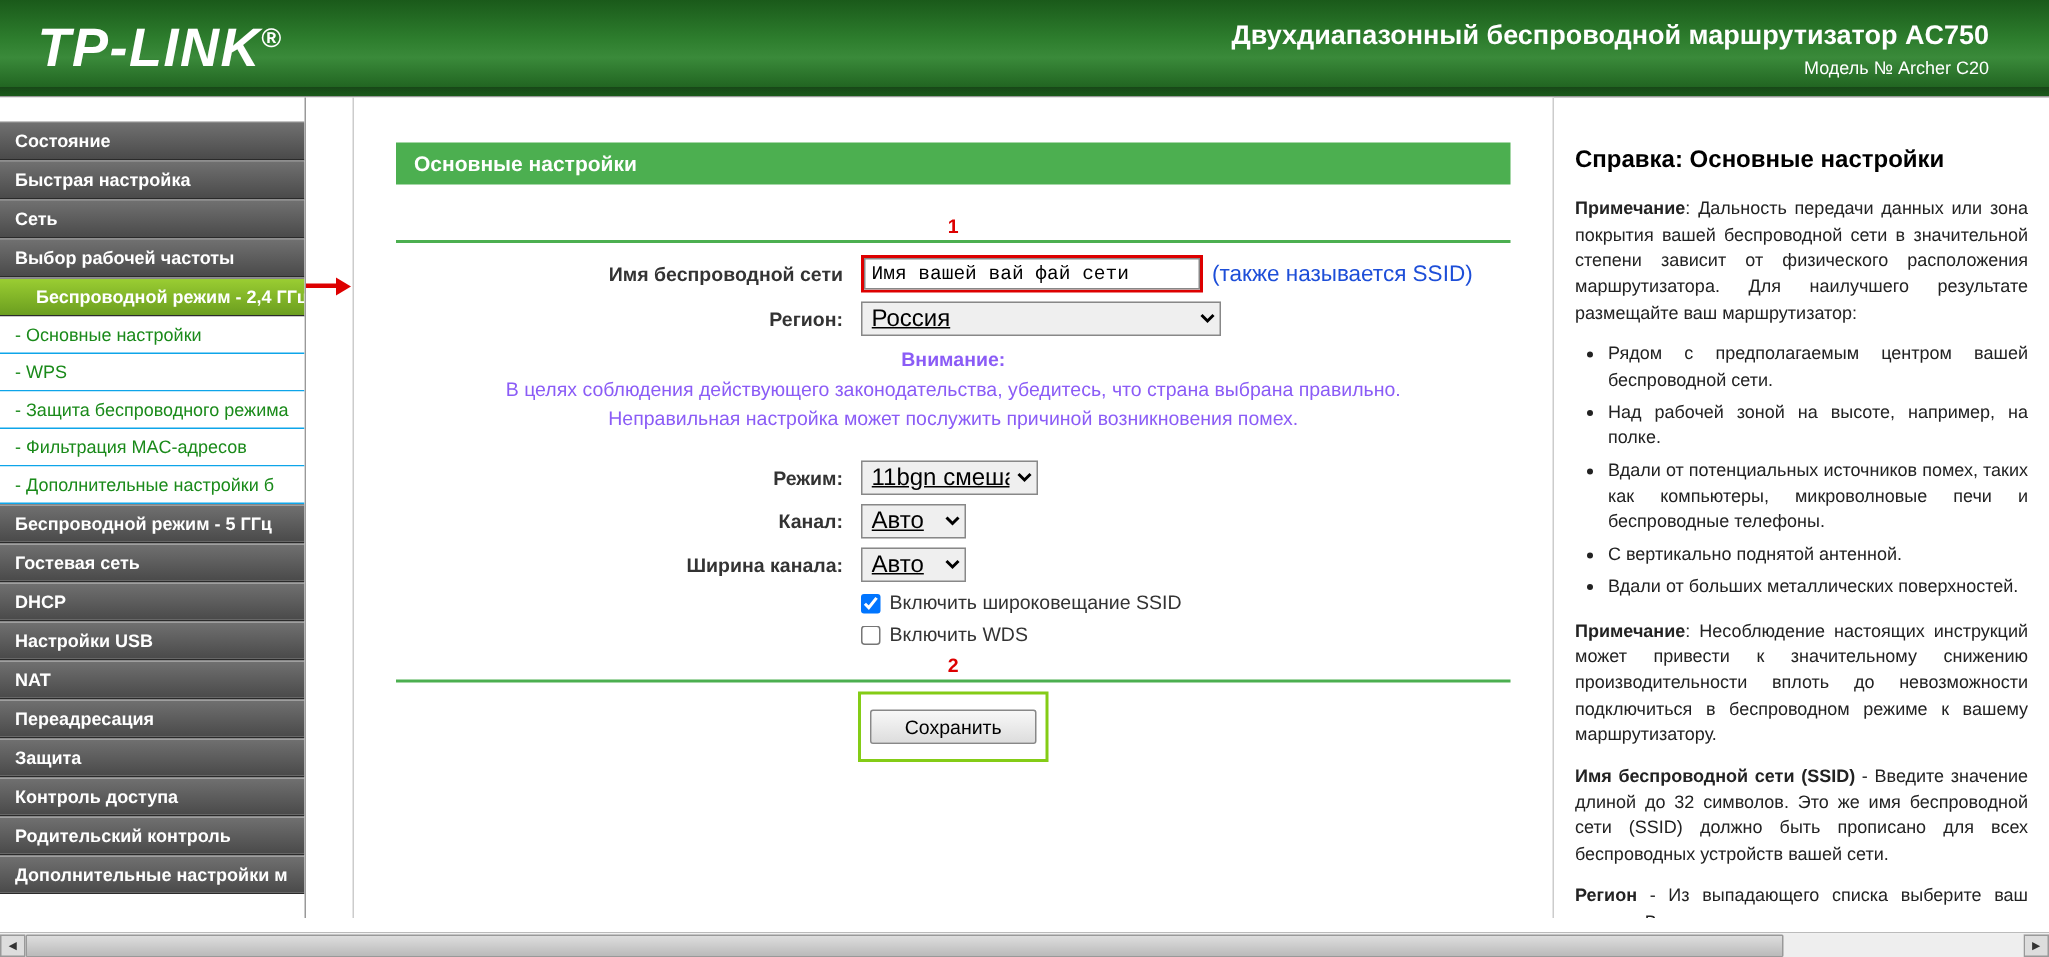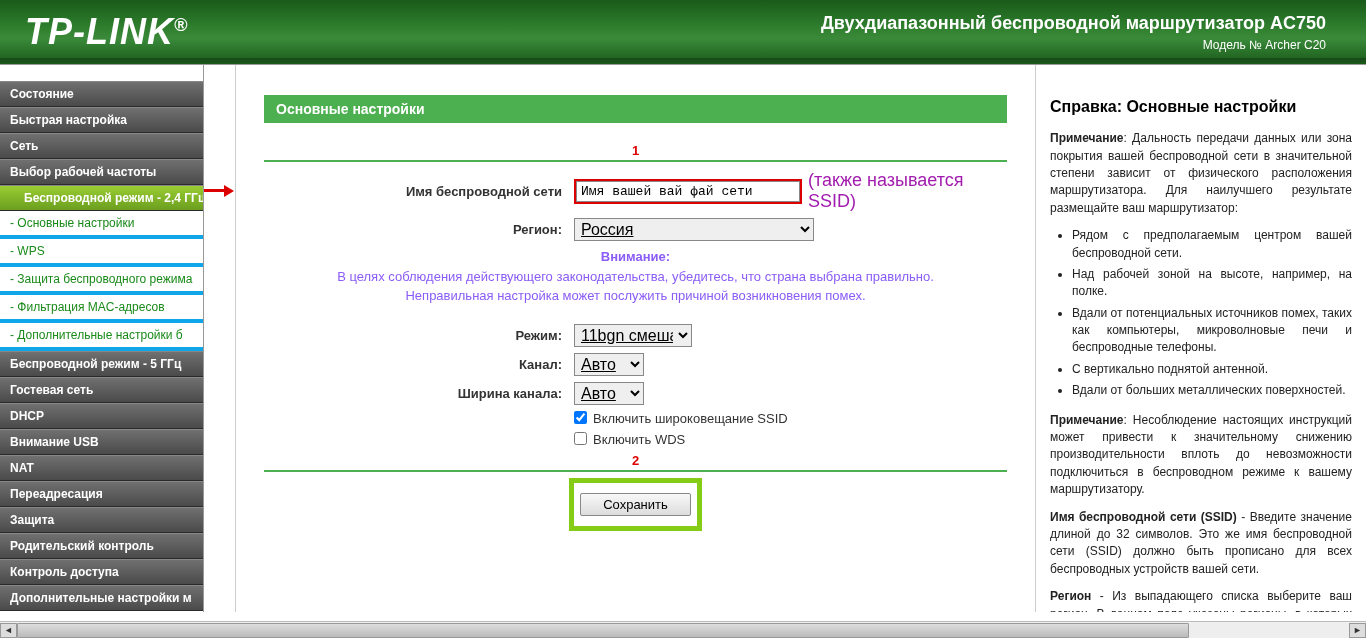--- a/index.html
+++ b/index.html
@@ -45,21 +45,21 @@
   .side-item.active {
     background: linear-gradient(to bottom, #9acd32, #6b9e1f);
     color: #fff;
     padding-left: 24px;
   }
   .side-sub {
     background: #fff;
     color: #1a8a1a;
     font-size: 12px;
     padding: 5px 10px;
-    border-bottom: 4px solid #0ea5e9;
+    border-bottom: 1px solid #0ea5e9;
     cursor: pointer;
     white-space: nowrap;
     overflow: hidden;
   }
   .side-sub.sel {
     color: #1a8a1a;
     background: #fff;
     font-weight: normal;
   }
 
@@ -92,24 +92,24 @@
   .green-line { height: 2px; background: #4CAF50; margin: 24px 0 8px 0; }
 
   .form-row { display: flex; align-items: center; margin: 6px 0; }
   .form-label { width: 310px; text-align: right; padding-right: 12px; font-weight: bold; color: #333; font-size: 13px; }
   .form-ctrl { flex: 1; display: flex; align-items: center; gap: 6px; font-size: 13px; color: #333; }
   .form-ctrl input[type=text] { padding: 2px 4px; border: 1px solid #888; font-size: 13px; }
   .form-ctrl select { padding: 1px 2px; border: 1px solid #888; font-size: 16px; background:#efefef;text-decoration:underline; }
   .red-box { border: 2px solid #d00; padding: 0; }
   .red-num { color: #d00; font-weight: bold; text-align: center; font-size: 13px; margin: 2px 0; }
   .attention-block { text-align: center; color: #8b5cf6; font-size: 13px; line-height: 1.5; margin-bottom: 18px; }
-  .hint { color: #a21caf; font-size: 18px; }
-  .checkbox-line { display:flex; align-items:flex-start; gap:6px; font-size:13px; }
-
-  .save-wrap { display:inline-block; border:5px solid #84cc16; padding:10px 6px; }
+  .hint { color: #1d4ed8; font-size: 15px; }
+  .checkbox-line { display:flex; align-items:flex-end; gap:6px; font-size:13px; }
+
+  .save-wrap { display:inline-block; border:2px solid #84cc16; padding:10px 6px; }
   .save-btn {
     padding: 3px 22px;
     background: linear-gradient(to bottom, #f8f8f8, #ddd);
     border: 1px solid #888;
     border-radius: 2px;
     font-size: 13px;
     cursor: pointer;
   }
 
   .help {
@@ -158,26 +158,26 @@
         <div class="side-item">Выбор рабочей частоты</div>
         <div class="side-item active">Беспроводной режим - 2,4 ГГц</div>
         <div class="side-sub sel">- Основные настройки</div>
         <div class="side-sub">- WPS</div>
         <div class="side-sub">- Защита беспроводного режима</div>
         <div class="side-sub">- Фильтрация MAC-адресов</div>
         <div class="side-sub">- Дополнительные настройки б</div>
         <div class="side-item">Беспроводной режим - 5 ГГц</div>
         <div class="side-item">Гостевая сеть</div>
         <div class="side-item">DHCP</div>
-        <div class="side-item">Внимание USB</div>
+        <div class="side-item">Настройки USB</div>
         <div class="side-item">NAT</div>
         <div class="side-item">Переадресация</div>
         <div class="side-item">Защита</div>
+        <div class="side-item">Контроль доступа</div>
         <div class="side-item">Родительский контроль</div>
-        <div class="side-item">Контроль доступа</div>
         <div class="side-item">Дополнительные настройки м</div>
       </div>
   </div>
 
   <div class="divider-col">
     <div class="arrow">
       <div class="arrow-shaft"></div>
         <div class="arrow-head"></div>
     </div>
   </div>

